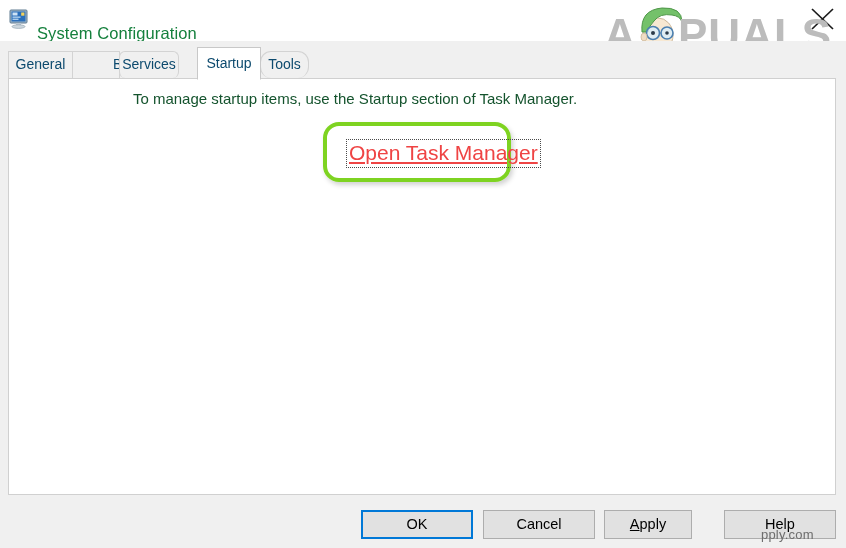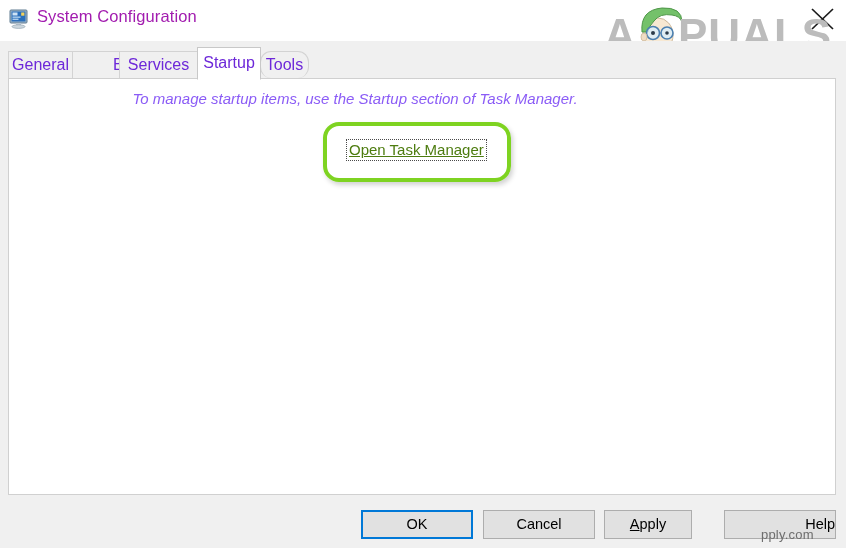--- a/index.html
+++ b/index.html
@@ -31,23 +31,23 @@
     width: 846px; height: 41px;
     background: #ffffff;
   }
   #title-icon {
     position: absolute;
     left: 9px; top: 9px;
     width: 21px; height: 20px;
   }
   #title-text {
     position: absolute;
-    left: 37px; top: 7px;
+    left: 37px; top: 24px;
     font-size: 16.5px;
-    color: #a21caf;
+    color: #15803d;
     letter-spacing: 0.1px;
     white-space: nowrap;
   }
   #close-button {
     position: absolute;
     left: 806px; top: 3px;
     width: 34px; height: 32px;
     cursor: default;
   }
 
@@ -67,22 +67,22 @@
     background: #f0f0f0;
   }
   .tab {
     position: absolute;
     top: 10px;
     height: 27px;
     background: #f0f0f0;
     border: 1px solid #d3d3d3;
     border-bottom: none;
     box-sizing: border-box;
-    font-size: 16px;
-    color: #6d28d9;
+    font-size: 14px;
+    color: #0c4a6e;
     text-align: center;
     line-height: 25px;
     white-space: nowrap;
     cursor: default;
   }
   .tab.selected {
     top: 6px;
     height: 33px;
     background: #ffffff;
     border: 1px solid #c8c8c8;
@@ -100,23 +100,22 @@
     border: 1px solid #d0d0d0;
     box-sizing: border-box;
     z-index: 1;
   }
   #instruction-text {
     position: absolute;
     left: 0; top: 11px;
     width: 692px;
     text-align: center;
     font-size: 15px;
-    color: #8b5cf6;
-    white-space: nowrap;
-    font-style: italic;
+    color: #14532d;
+    white-space: nowrap;
   }
 
   
   #highlight-box {
     position: absolute;
     left: 314px; top: 43px;
     width: 188px; height: 60px;
     border: 4px solid #7ed321;
     border-radius: 16px;
     box-sizing: border-box;
@@ -125,22 +124,22 @@
     pointer-events: none;
     z-index: 4;
   }
 
   
   #task-manager-link {
     position: absolute;
     left: 337px; top: 60px;
     padding: 1px 2px 2px 2px;
     border: 1px dotted #4a4a4a;
-    font-size: 15px;
-    color: #4d7c0f;
+    font-size: 21px;
+    color: #ef4444;
     text-decoration: underline;
     white-space: nowrap;
     cursor: pointer;
     z-index: 5;
     background: transparent;
   }
 
   
   .dlg-button {
     position: absolute;
@@ -234,21 +233,21 @@
     </svg>
   </div>
 
   <div id="tabstrip">
     <div class="tab" style="left:8px;width:65px;">
       <span>General</span>
     </div>
     <div class="tab" style="left:72px;width:48px;padding-left:40px;">
       <span>Boot</span>
     </div>
-    <div class="tab" style="left:119px;width:79px;">
+    <div class="tab" style="left:119px;width:60px;border-radius:6px;">
       <span>Services</span>
     </div>
     <div class="tab selected" style="left:197px;width:64px;">
       <span>Startup</span>
     </div>
     <div class="tab" style="left:260px;width:49px;border-radius:11px;">
       <span>Tools</span>
     </div>
   </div>
 
@@ -266,19 +265,19 @@
   </div>
 
   <div class="dlg-button" style="left:483px;width:112px;">
     <span>Cancel</span>
   </div>
 
   <div class="dlg-button" style="left:604px;width:88px;">
     <span class=""><span style="text-decoration:underline">A</span>pply</span>
   </div>
 
-  <div class="dlg-button" style="left:724px;width:112px;text-align:right;">
+  <div class="dlg-button" style="left:724px;width:112px;">
     <span>Help</span>
   </div>
 
   <div id="site-watermark">pply.com</div>
 
 </div>
 
 </body></html>

